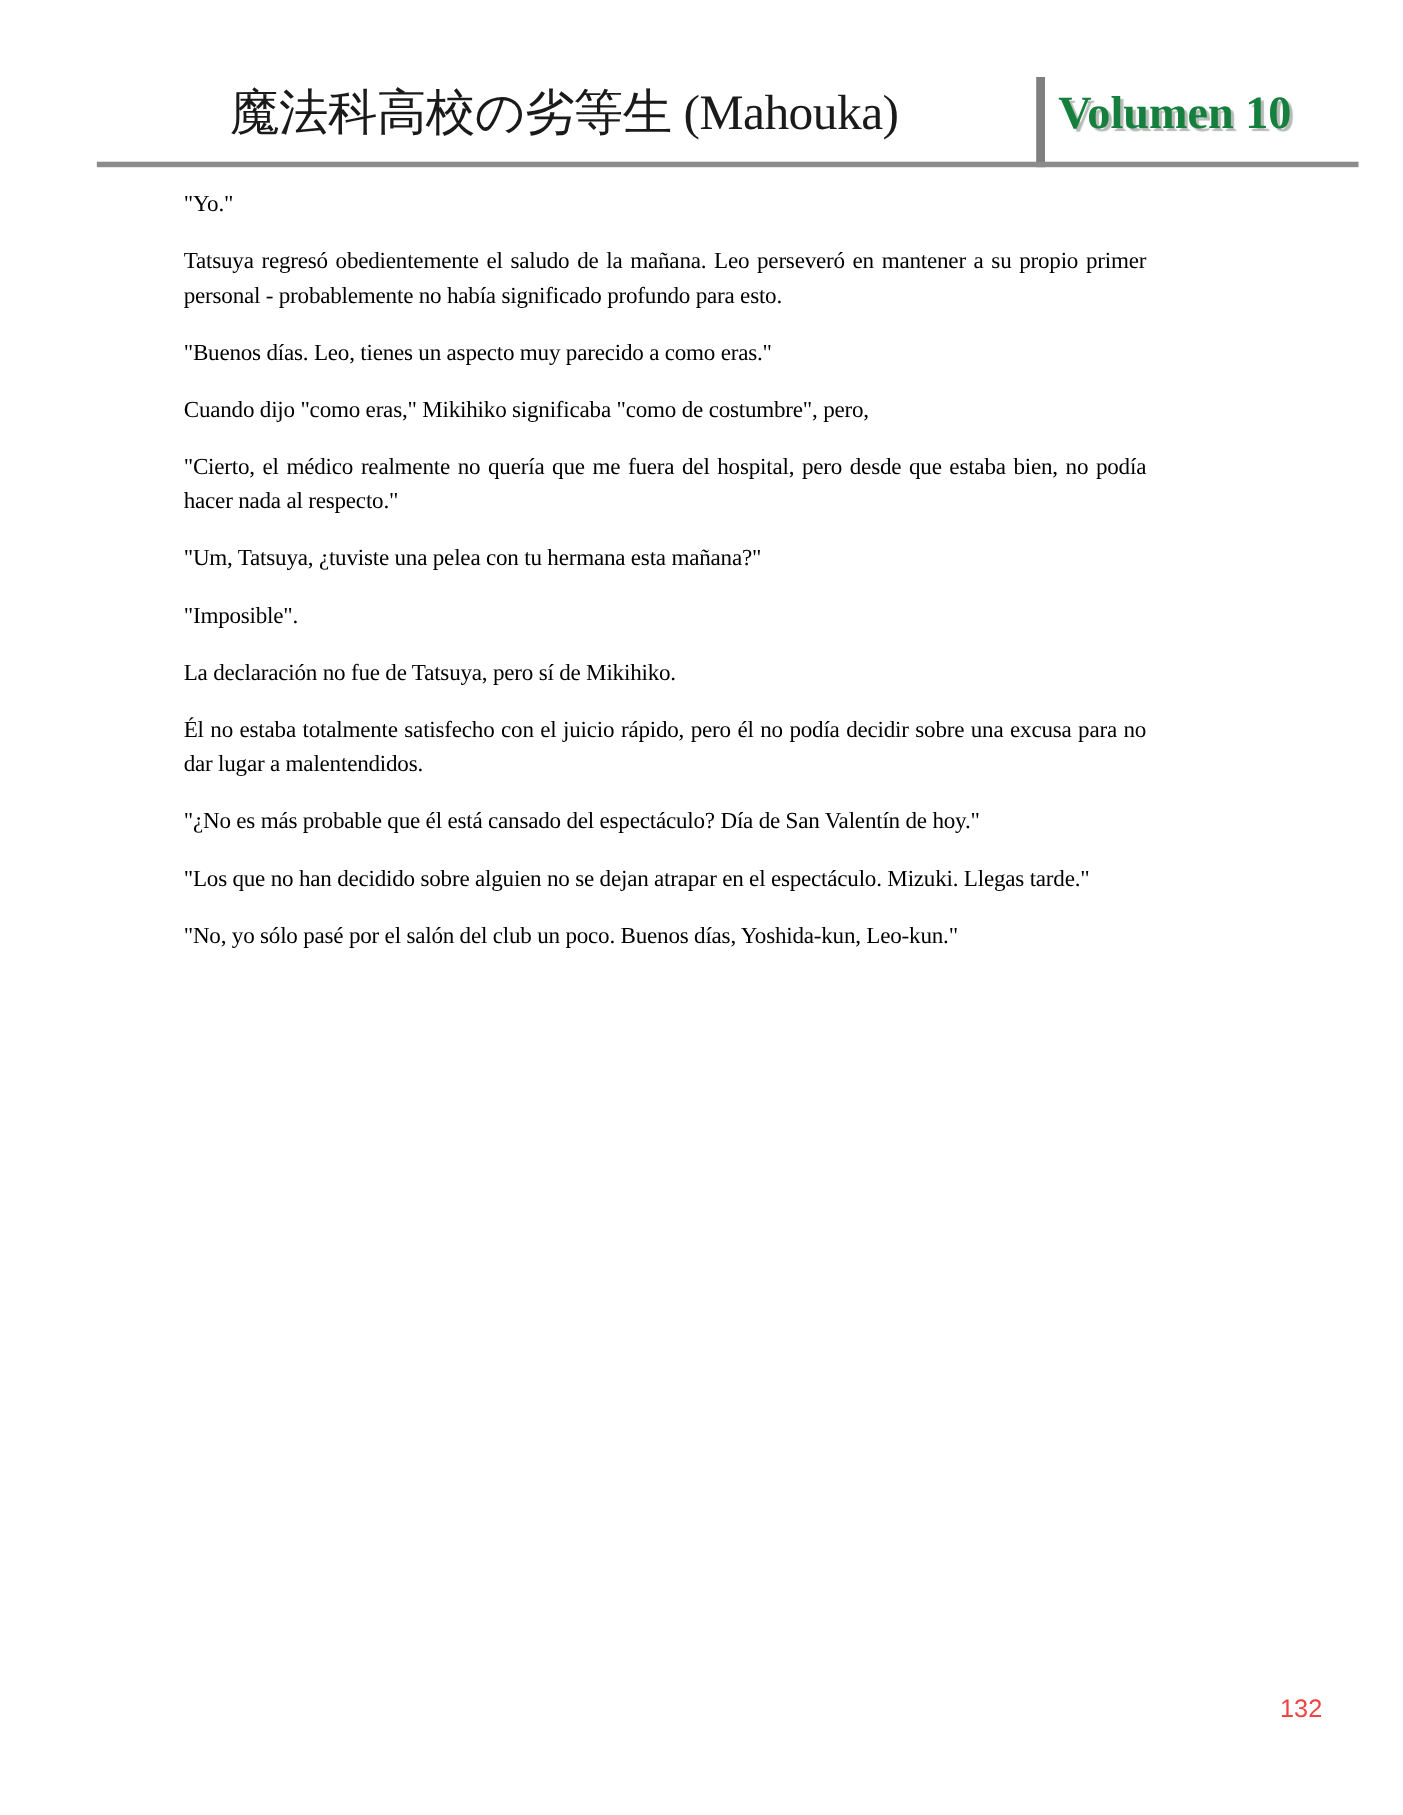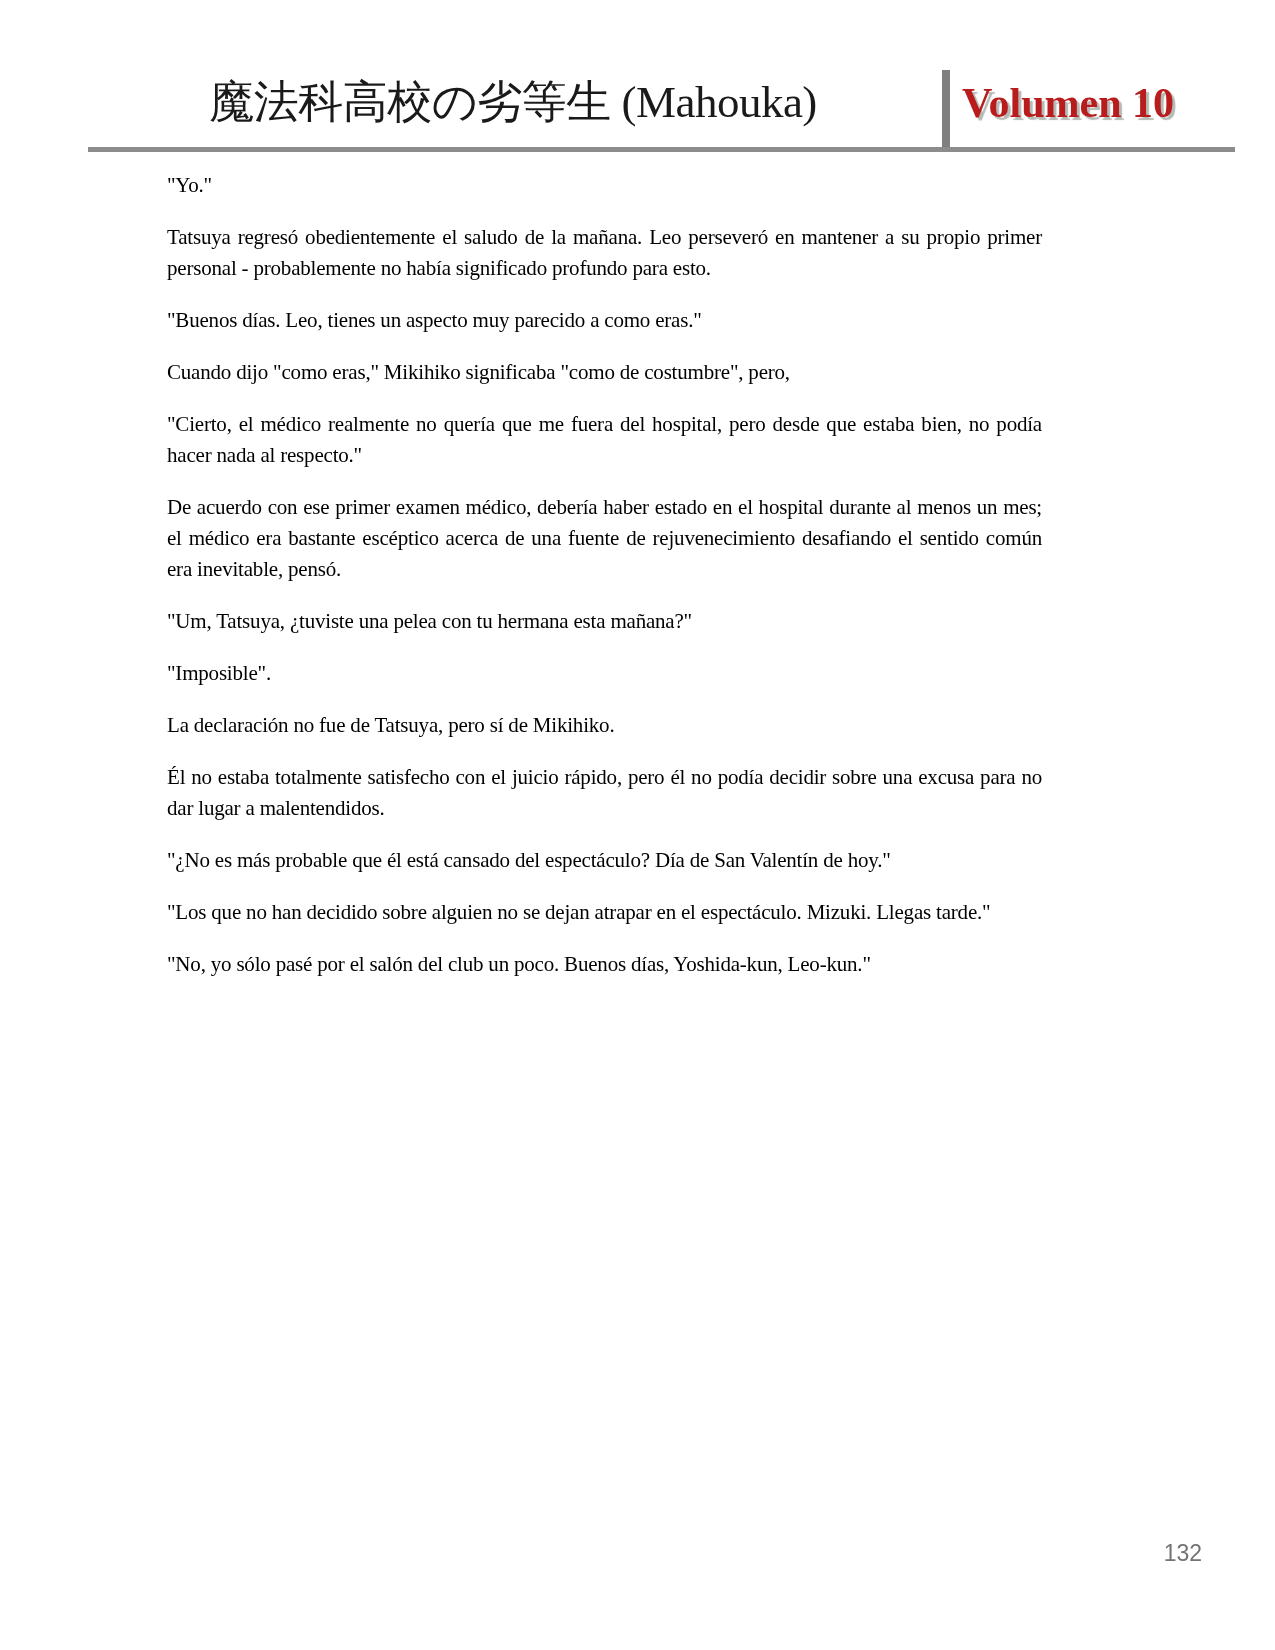--- a/index.html
+++ b/index.html
@@ -40,21 +40,21 @@
     background: #7f7f7f;
   }
   .volume-label {
     position: absolute;
     left: 962px;
     top: 74px;
     font-family: "Liberation Serif", serif;
     font-weight: bold;
     font-size: 42px;
     line-height: 58px;
-    color: #b91c1c;
+    color: #15803d;
     text-shadow: 3px 3px 1px rgba(120, 130, 120, 0.55);
     white-space: nowrap;
   }
   .header-rule {
     position: absolute;
     left: 88px;
     top: 147px;
     width: 1147px;
     height: 5px;
     background: #8c8c8c;
@@ -78,21 +78,21 @@
     padding: 0;
   }
 
   
   .page-number {
     position: absolute;
     right: 73px;
     top: 1540px;
     font-family: "Liberation Sans", sans-serif;
     font-size: 23px;
-    color: #737373;
+    color: #ef4444;
   }
 </style>
 </head>
 <body>
 
 <div class="page">
 
   <div class="doc-title">魔法科高校の劣等生 (Mahouka)</div>
 
   <div class="header-vbar"></div>
@@ -100,21 +100,20 @@
   <div class="volume-label">Volumen 10</div>
 
   <div class="header-rule"></div>
 
   <div class="body-text">
     <p>"Yo."</p>
     <p>Tatsuya regresó obedientemente el saludo de la mañana. Leo perseveró en mantener a su propio primer personal - probablemente no había significado profundo para esto.</p>
     <p>"Buenos días. Leo, tienes un aspecto muy parecido a como eras."</p>
     <p>Cuando dijo "como eras," Mikihiko significaba "como de costumbre", pero,</p>
     <p>"Cierto, el médico realmente no quería que me fuera del hospital, pero desde que estaba bien, no podía hacer nada al respecto."</p>
-    <p>De acuerdo con ese primer examen médico, debería haber estado en el hospital durante al menos un mes; el médico era bastante escéptico acerca de una fuente de rejuvenecimiento desafiando el sentido común era inevitable, pensó.</p>
     <p>"Um, Tatsuya, ¿tuviste una pelea con tu hermana esta mañana?"</p>
     <p>"Imposible".</p>
     <p>La declaración no fue de Tatsuya, pero sí de Mikihiko.</p>
     <p>Él no estaba totalmente satisfecho con el juicio rápido, pero él no podía decidir sobre una excusa para no dar lugar a malentendidos.</p>
     <p>"¿No es más probable que él está cansado del espectáculo? Día de San Valentín de hoy."</p>
     <p>"Los que no han decidido sobre alguien no se dejan atrapar en el espectáculo. Mizuki. Llegas tarde."</p>
     <p>"No, yo sólo pasé por el salón del club un poco. Buenos días, Yoshida-kun, Leo-kun."</p>
   </div>
 
   <div class="page-number">132</div>

